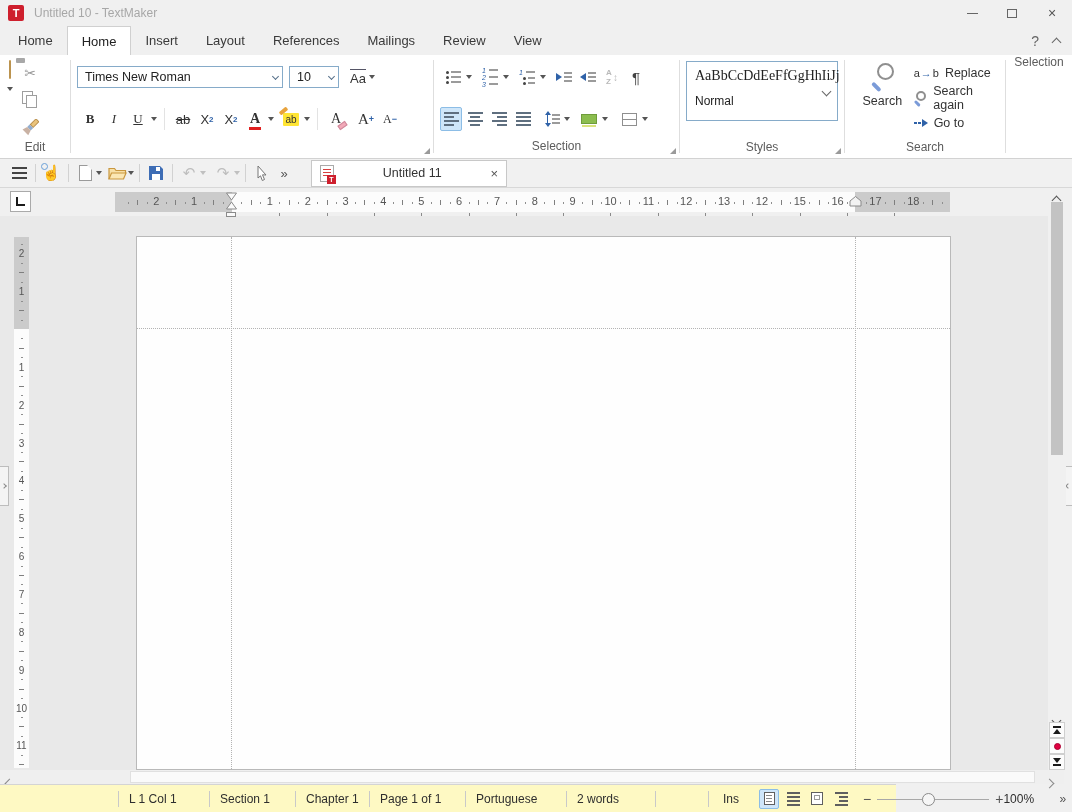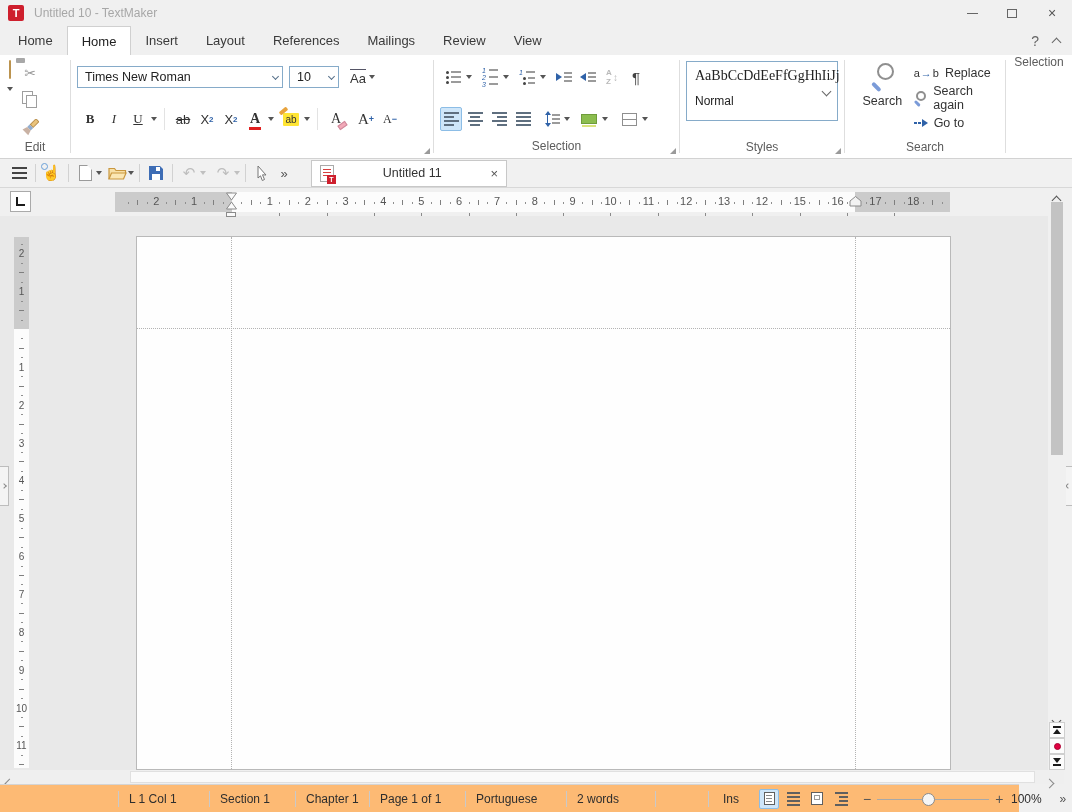--- a/index.html
+++ b/index.html
@@ -156,21 +156,21 @@
   .sbtn{position:absolute;left:1px;width:16px;height:16px;background:#fcfcfc;border:1px solid #cfcfcf;display:flex;flex-direction:column;align-items:center;justify-content:center;gap:1px}
   .tri-up{width:0;height:0;border-left:4px solid transparent;border-right:4px solid transparent;border-bottom:5px solid #1a1a1a}
   .tri-down{width:0;height:0;border-left:4px solid transparent;border-right:4px solid transparent;border-top:5px solid #1a1a1a}
   .bar-b{width:8px;height:1.5px;background:#1a1a1a}
   .reddot{width:7px;height:7px;border-radius:50%;background:#e00040;border:1px solid #a80030}
   .hscroll{position:absolute;left:0;top:770px;width:1064px;height:14px;background:#efefef}
   .hthumb{position:absolute;left:130px;top:1px;width:905px;height:12px;background:#fafafa;border:1px solid #e0e0e0}
   .scorner{position:absolute;left:1064px;top:770px;width:8px;height:14px;background:#f0f0f0}
 
   
-  .statusbar{position:absolute;left:0;top:784px;width:1019px;height:28px;background:#fdba74;border-top:1px solid #d4d4d4;display:flex;align-items:center;font-size:12px;color:#2e2e2e}
+  .statusbar{position:absolute;left:0;top:784px;width:896px;height:28px;background:#fef9c3;border-top:1px solid #d4d4d4;display:flex;align-items:center;font-size:12px;color:#2e2e2e}
   .ssep{width:1px;height:16px;background:#c9c9c9;flex:none}
   .scell{padding-left:10px;flex:none}
   .vbtn{width:20px;height:20px;border:1px solid transparent;border-radius:2px;display:flex;align-items:center;justify-content:center;margin-right:4px;flex:none}
   .vbtn.sel{background:#cfe6f9;border-color:#8cbde6}
   .minidoc{width:11px;height:13px;border:1px solid #5f5f5f;background:#fff;display:flex;flex-direction:column;gap:1.5px;padding:2px 1.5px}
   .minidoc i{height:1.5px;background:#8a8a8a;display:block}
   .minilines{width:13px;display:flex;flex-direction:column;gap:2px}
   .minilines i{height:2px;background:#5f5f5f;display:block}
   .minipage{width:12px;height:13px;border:1px solid #5f5f5f;background:#fff;position:relative}
   .minipage:after{content:"";position:absolute;left:2px;right:2px;top:2px;bottom:4px;border:1px solid #9a9a9a}
@@ -814,15 +814,15 @@
         <i style="width:9px;margin-left:4px"></i>
         <i style="width:13px"></i>
       </span>
     </div>
   <div class="zsign" style="margin-left:8px">−</div>
   <div class="zoomtrack">
       <i class="tline"></i>
       <i class="knob"></i>
     </div>
   <div class="zsign">+</div>
-  <div class="scell" style="width:46px;text-align:center;padding-left:0">100%</div>
+  <div class="scell" style="width:46px;text-align:left;padding-left:0">100%</div>
   <div class="scell" style="width:24px;color:#555">»</div>
 </div>
 
 </body></html>

